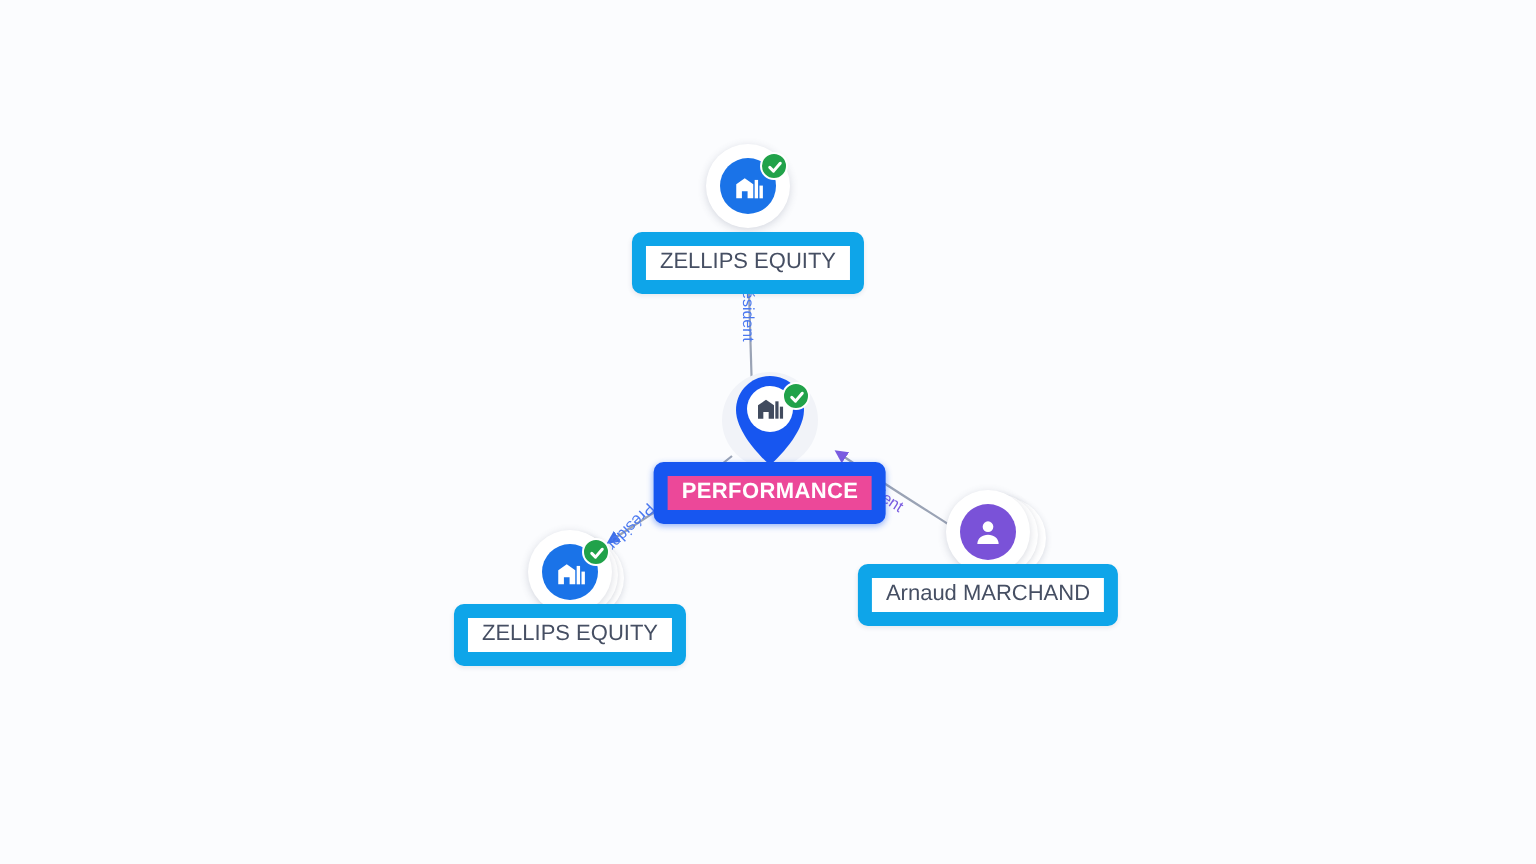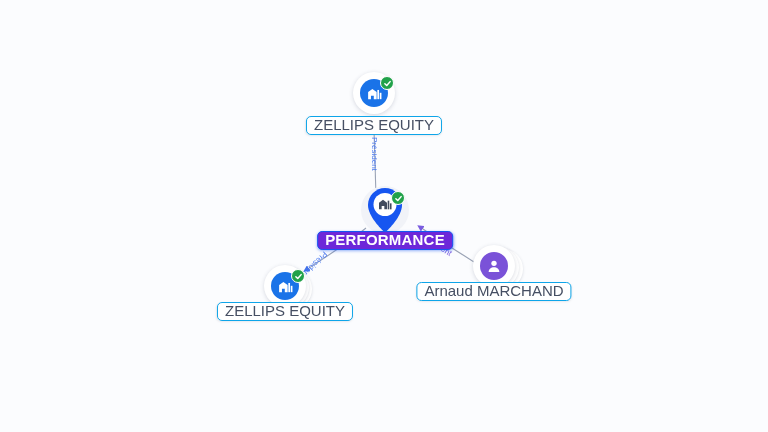--- a/index.html
+++ b/index.html
@@ -64,31 +64,31 @@
     align-items: center;
     justify-content: center;
     box-sizing: border-box;
   }
 
   
   .node-label {
     position: absolute;
     transform: translateX(-50%);
     background: #ffffff;
-    border: 1px solid #0ea5e9;
+    border: 7px solid #0ea5e9;
     border-radius: 5px;
     padding: 2px 7px 3px 7px;
-    font-size: 15px;
+    font-size: 11px;
     line-height: 12px;
     color: #464f63;
     white-space: nowrap;
     box-shadow: 0 1px 2px rgba(60,70,100,0.10);
   }
   .node-label.selected {
-    background: #6d28d9;
+    background: #ec4899;
     border-color: #1756f0;
     color: #ffffff;
     font-weight: bold;
     letter-spacing: 0.2px;
     box-shadow: 0 1px 3px rgba(23,86,240,0.45);
   }
 
   
   .edge-label {
     position: absolute;

